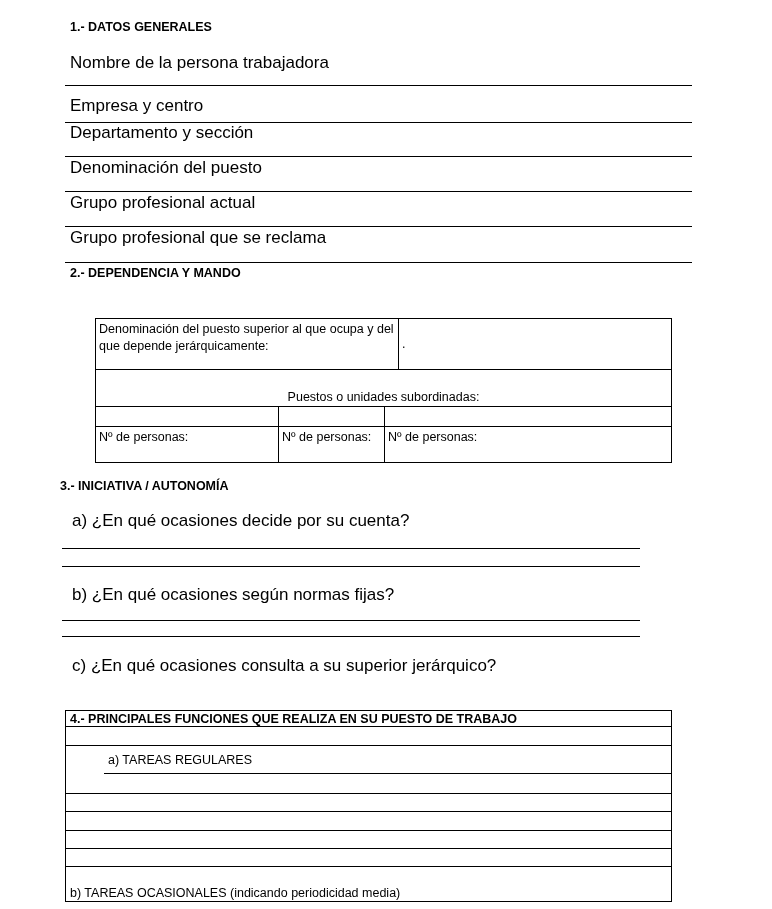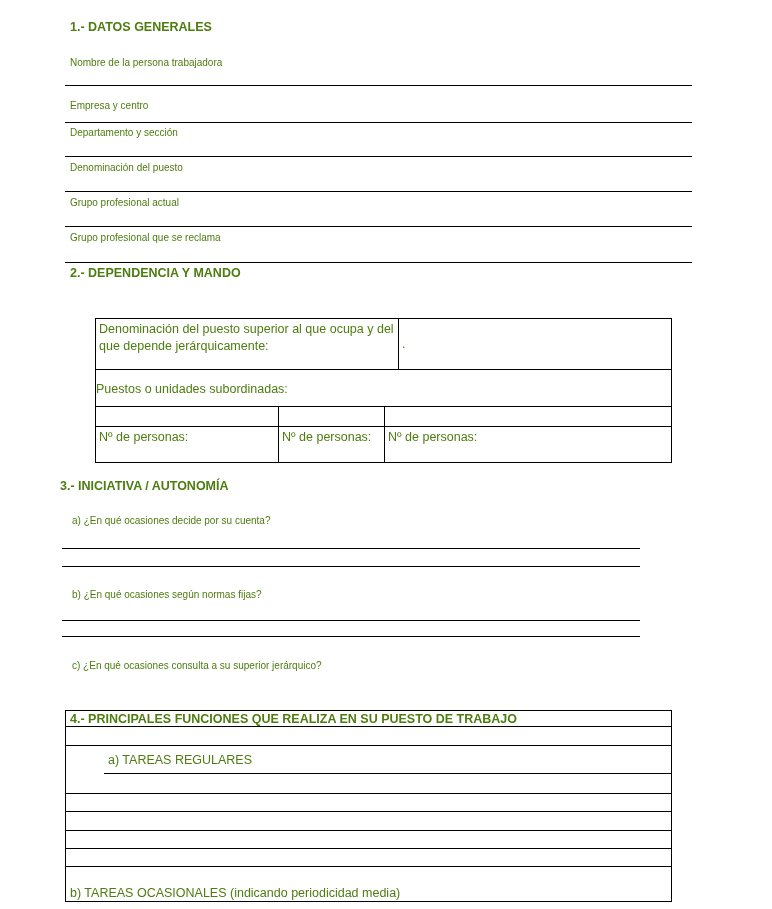--- a/index.html
+++ b/index.html
@@ -2,33 +2,33 @@
 <html><head>
 <meta charset="utf-8">
 <style>
   * { margin:0; padding:0; box-sizing:border-box; }
   html,body { background:#ffffff; }
   .page {
     position:relative;
     width:772px; height:909px;
     background:#ffffff;
     font-family:"Liberation Sans", sans-serif;
-    color:#4d7c0f;
+    color:#000000;
     overflow:hidden;
   }
   .abs { position:absolute; }
-  .lbl { font-size:10px; line-height:14px; white-space:nowrap; }
+  .lbl { font-size:17px; line-height:14px; white-space:nowrap; }
   .hdg { font-size:12.5px; font-weight:bold; white-space:nowrap; }
   .rule { height:1.4px; background:#000000; }
   
   .t2 { border:1.5px solid #000; width:577px; }
   .t2 .r1 { display:flex; height:50px;justify-content:center; }
   .t2 .r1 .cA { width:303px; border-right:1.5px solid #000; padding:2px 2px 0 3px; font-size:12.5px; line-height:16.5px; }
   .t2 .r1 .cB { flex:1; display:flex; align-items:center; padding-left:3px; font-size:12.5px; }
-  .t2 .r2 { height:37px; border-top:1.5px solid #000; text-align:left; padding-top:12px; font-size:12.5px; }
+  .t2 .r2 { height:37px; border-top:1.5px solid #000; text-align:center; padding-top:20px; font-size:12.5px; }
   .t2 .r3 { display:flex; height:20px; border-top:1.5px solid #000; }
   .t2 .r4 { display:flex; height:36px; border-top:1.5px solid #000; }
   .t2 .c1 { width:183px; border-right:1.5px solid #000; padding:3px 2px 0 3px; font-size:12.5px; }
   .t2 .c2 { width:106px; border-right:1.5px solid #000; padding:3px 2px 0 3px; font-size:12.5px; }
   .t2 .c3 { flex:1; padding:3px 2px 0 3px; font-size:12.5px; }
   
   .t4 { border:1.5px solid #000; width:607px; }
   .t4 .row { border-bottom:1.5px solid #000; padding-left:4px; display:flex; align-items:center; font-size:12.5px; }
   .t4 .row:last-child { border-bottom:none; }
   .t4 .hrow { font-weight:bold; }

